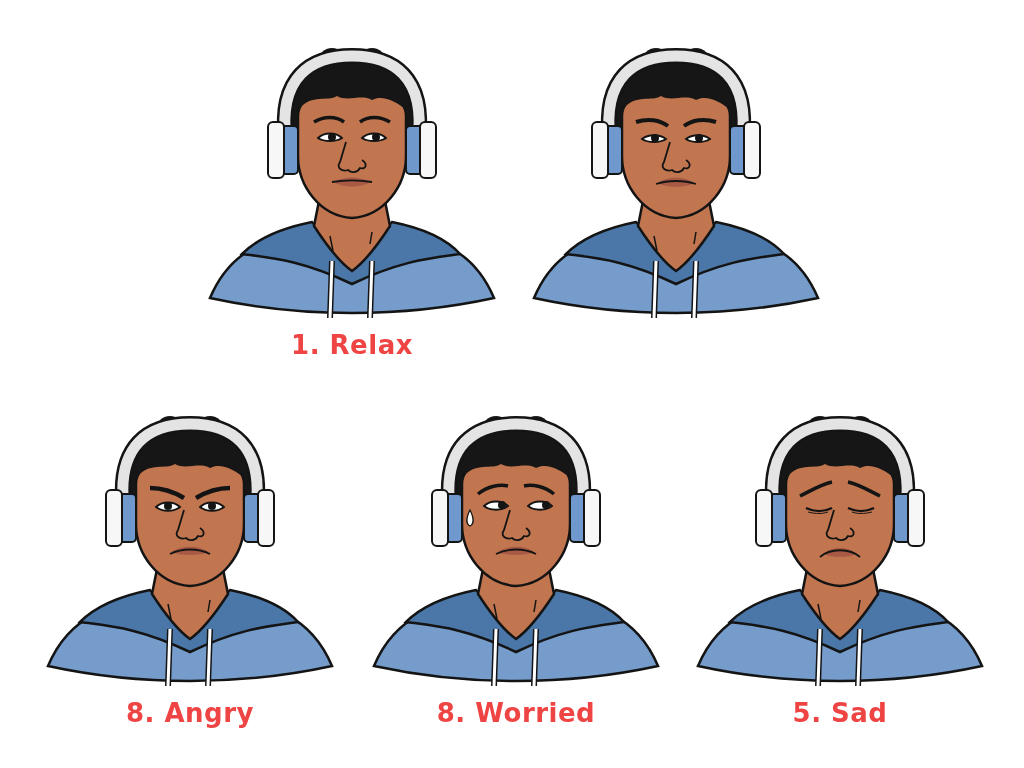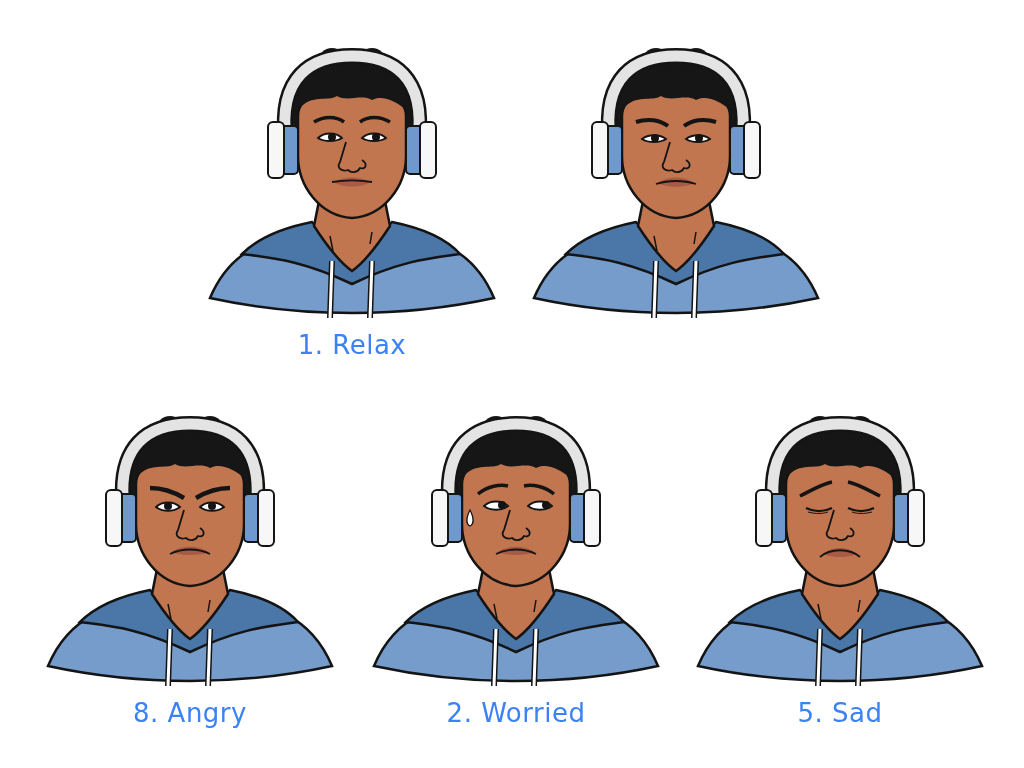--- a/index.html
+++ b/index.html
@@ -1,21 +1,21 @@
 <!DOCTYPE html>
 <html><head>
   <meta charset="utf-8">
   <style>
     html, body { margin: 0; padding: 0; background: #ffffff; }
     body { width: 1024px; height: 768px; position: relative; overflow: hidden;
            font-family: "DejaVu Sans", "Liberation Sans", sans-serif; }
     .figure { position: absolute; width: 300px; height: 330px; }
     .figure svg { position: absolute; left: 0; top: 0; width: 300px; height: 280px; overflow: visible; }
     .caption { position: absolute; left: 0; width: 300px; top: 284px; text-align: center;
-               font-size: 26px; font-weight: normal; color: #3b82f6; letter-spacing: 0.5px; }
+               font-size: 26px; font-weight: bold; color: #ef4444; letter-spacing: 0.5px; }
   </style>
 </head>
 <body>
 
 <div class="figure" style="left:202px; top:46px;">
   <svg viewBox="0 0 300 280">
     <g>
       <path d="M8,252 C30,200 70,190 120,185 L180,185 C230,190 270,200 292,252 C200,272 100,272 8,252 Z" fill="#759ccb" stroke="#141414" stroke-width="2.5"></path>
       <path d="M40,208 C60,188 90,180 110,176 L150,222 L190,176 C210,180 240,188 258,208 C230,212 200,214 150,238 C100,214 70,212 40,208 Z" fill="#4a77a8" stroke="#141414" stroke-width="2.5"></path>
       <path d="M130,215 L128,272" stroke="#141414" stroke-width="6"></path>
@@ -199,21 +199,21 @@
     </g>
     <g>
       <path d="M84,94 C76,30 110,10 150,10 C190,10 224,30 216,94" stroke="#141414" stroke-width="16" fill="none"></path>
       <path d="M84,94 C76,30 110,10 150,10 C190,10 224,30 216,94" stroke="#e4e4e4" stroke-width="11" fill="none"></path>
       <rect x="78" y="80" width="18" height="48" rx="4" fill="#6f98cc" stroke="#141414" stroke-width="2"></rect>
       <rect x="66" y="76" width="16" height="56" rx="5" fill="#f7f7f7" stroke="#141414" stroke-width="2"></rect>
       <rect x="204" y="80" width="18" height="48" rx="4" fill="#6f98cc" stroke="#141414" stroke-width="2"></rect>
       <rect x="218" y="76" width="16" height="56" rx="5" fill="#f7f7f7" stroke="#141414" stroke-width="2"></rect>
     </g>
   </svg>
-  <div class="caption">2. Worried</div>
+  <div class="caption">8. Worried</div>
 </div>
 
 <div class="figure" style="left:690px; top:414px;">
   <svg viewBox="0 0 300 280">
     <g>
       <path d="M8,252 C30,200 70,190 120,185 L180,185 C230,190 270,200 292,252 C200,272 100,272 8,252 Z" fill="#759ccb" stroke="#141414" stroke-width="2.5"></path>
       <path d="M40,208 C60,188 90,180 110,176 L150,222 L190,176 C210,180 240,188 258,208 C230,212 200,214 150,238 C100,214 70,212 40,208 Z" fill="#4a77a8" stroke="#141414" stroke-width="2.5"></path>
       <path d="M130,215 L128,272" stroke="#141414" stroke-width="6"></path>
         <path d="M130,215 L128,272" stroke="#ffffff" stroke-width="3"></path>
       <path d="M170,215 L168,272" stroke="#141414" stroke-width="6"></path>

